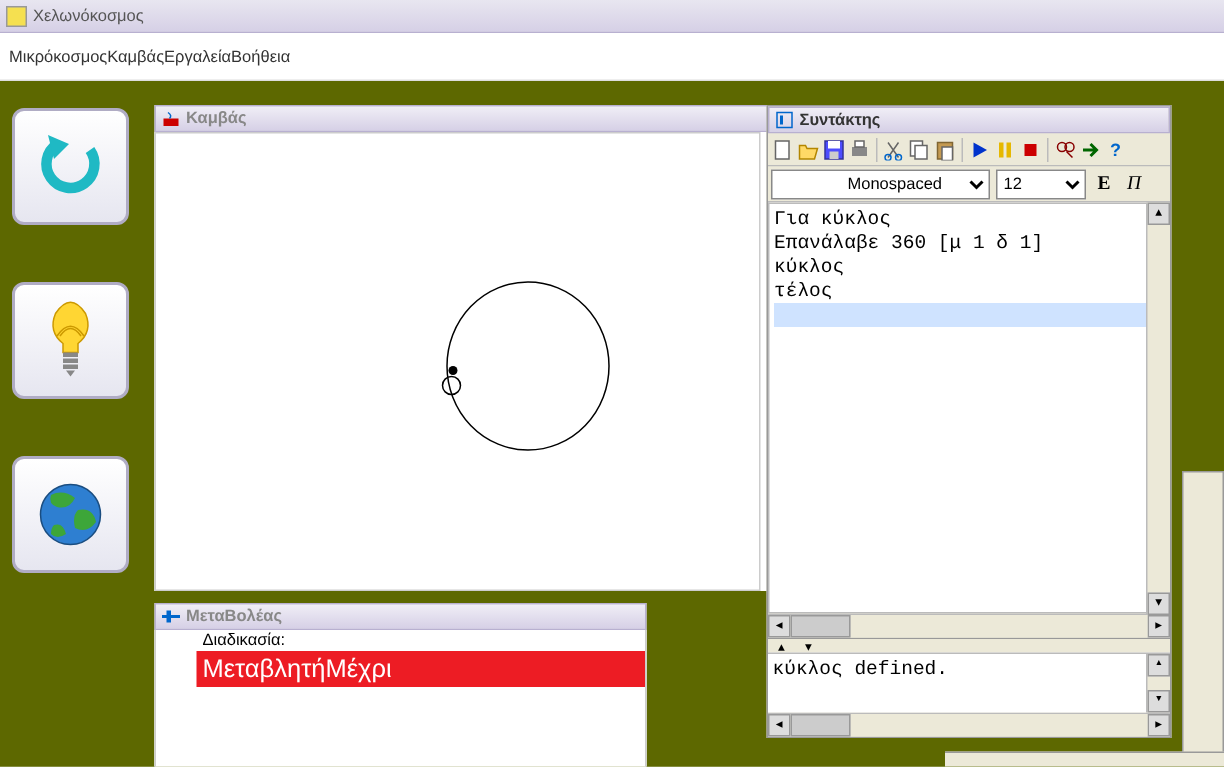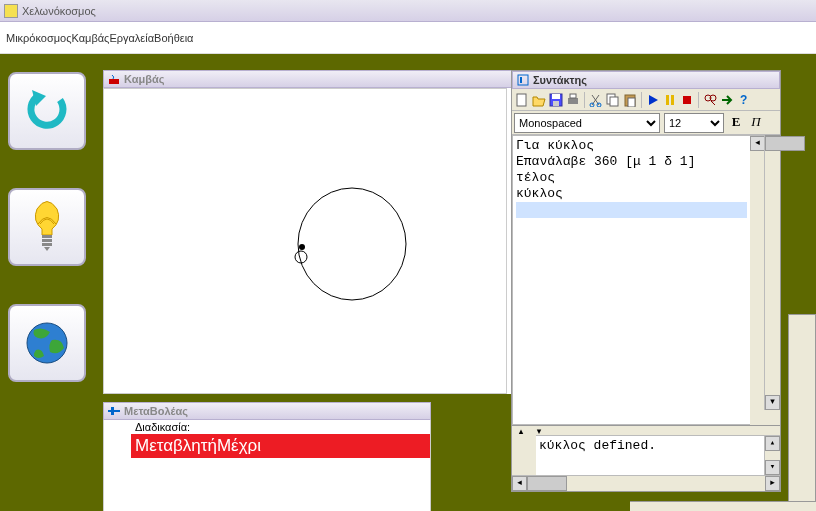--- a/index.html
+++ b/index.html
@@ -38,37 +38,37 @@
   .varsfill { height: 60px; }
   
   
   .editor-panel { left: 511px; top: 16px; width: 270px; height: 422px; display: flex; flex-direction: column; border: 1px solid #999; background: #ece9d8; }
   .editor-panel .phead { color: #333; }
   .toolbar { height: 22px; background: #ece9d8; border-bottom: 1px solid #bbb; display: flex; align-items: center; padding: 0 2px; gap: 1px; overflow: hidden; }
   .tool { width: 16px; height: 16px; display: flex; align-items: center; justify-content: center; font-size: 11px; cursor: pointer; }
   .vsep { width: 1px; height: 16px; background: #bbb; margin: 0 2px; }
   .fontrow { height: 24px; background: #ece9d8; border-bottom: 1px solid #bbb; display: flex; align-items: center; padding: 0 2px; gap: 4px; }
   .fontrow select { height: 20px; font-size: 11px; background: #fff; border: 1px solid #888; }
-  .fontrow .fsel { width: 146px; }
+  .fontrow .fsel { width: 146px; padding-left: 46px; }
   .fontrow .ssel { width: 60px; }
   .fontrow .bi { width: 16px; height: 18px; text-align: center; font-family: serif; font-size: 13px; cursor: pointer; }
-  .codewrap { position: relative; flex: 1; display: flex; }
+  .codewrap { position: relative; flex: 1; display: flex; flex-direction: column; }
   .code { flex: 1; background: #fff; font-family: "Courier New", monospace; font-size: 13px; padding: 2px 3px; line-height: 16px; border: 1px solid #bbb; border-right: none; overflow: hidden; }
   .code .hl { background: #cfe3ff; display: block; }
   .vscroll { position: absolute; right: 0; top: 0; bottom: 15px; width: 16px; background: #ece9d8; border-left: 1px solid #bbb; }
   .vscroll .arr { height: 15px; background: #ddd; border: 1px solid #999; text-align: center; font-size: 9px; cursor: pointer; }
   .vscroll .down { position: absolute; bottom: 0; width: 100%; }
   .hscroll { height: 16px; background: #ece9d8; border-top: 1px solid #bbb; display: flex; }
   .hscroll .arr { width: 15px; background: #ddd; border: 1px solid #999; text-align: center; font-size: 9px; cursor: pointer; }
   .hscroll .track { flex: 1; background: #ece9d8; position: relative; }
   .hscroll .thumb { position: absolute; left: 0; top: 0; height: 100%; width: 40px; background: #ccc; border: 1px solid #999; }
   .hscroll .rarr { }
   .toggles { height: 10px; display: flex; border-top: 1px solid #999; }
   .toggles div { width: 18px; text-align: center; font-size: 9px; cursor: pointer; }
-  .output { height: 40px; background: #fff; font-family: "Courier New", monospace; font-size: 13px; padding: 2px 3px; border-top: 1px solid #bbb; position: relative; margin-left: 24px; }
+  .output { height: 40px; background: #fff; font-family: "Courier New", monospace; font-size: 13px; padding: 2px 3px; border-top: 1px solid #bbb; position: relative; }
   .output .vscroll { bottom: 0; }
   .statusline { height: 16px; background: #ece9d8; border-top: 1px solid #bbb; font-size: 10px; padding: 1px 3px; color: #444; white-space: nowrap; overflow: hidden; }
   
   
   .rightedge { position: absolute; right: 0; top: 260px; width: 28px; height: 190px; background: #ece9d8; border: 1px solid #999; }
   .bottomedge { position: absolute; bottom: -2px; left: 630px; right: 0; height: 24px; background: #ece9d8; border-top: 1px solid #999; }
   
   svg { display: block; }
 </style>
 </head>
@@ -241,22 +241,22 @@
     <div class="fontrow">
       <select class="fsel"><option>Monospaced</option></select>
       <select class="ssel"><option>12</option></select>
       <span class="bi" style="font-weight:bold">E</span>
       <span class="bi" style="font-style:italic">Π</span>
     </div>
     <div class="codewrap">
       <div class="code">
         <div>Για κύκλος</div>
         <div>Επανάλαβε 360 [μ 1 δ 1]</div>
+        <div>κύκλος</div>
         <div>τέλος</div>
-        <div>κύκλος</div>
         <span class="hl">&nbsp;</span>
       </div>
       <div class="vscroll">
         <div class="arr">▴</div>
         <div class="arr down">▾</div>
       </div>
       <div class="hscroll">
         <div class="arr">◂</div>
         <div class="track">
             <div class="thumb"></div>

